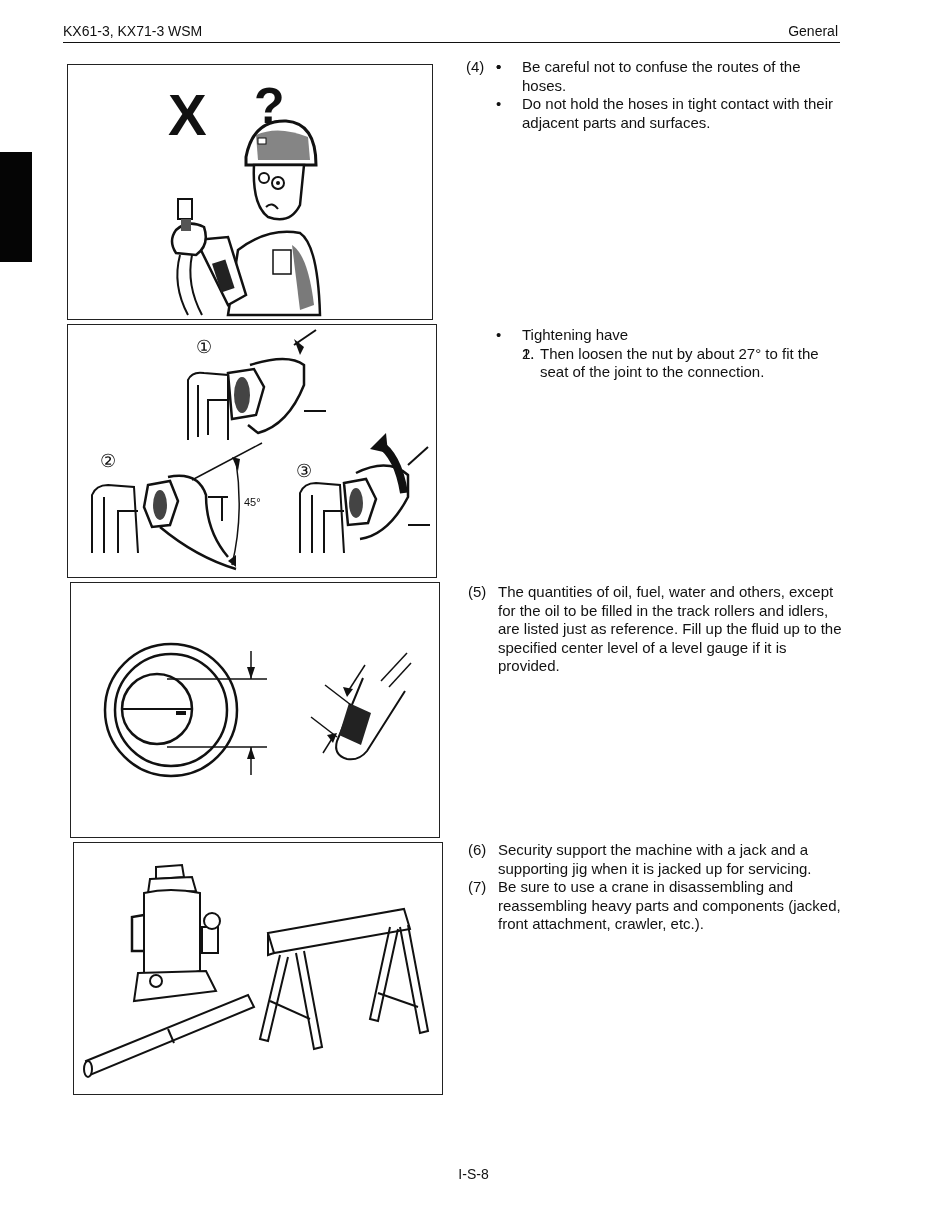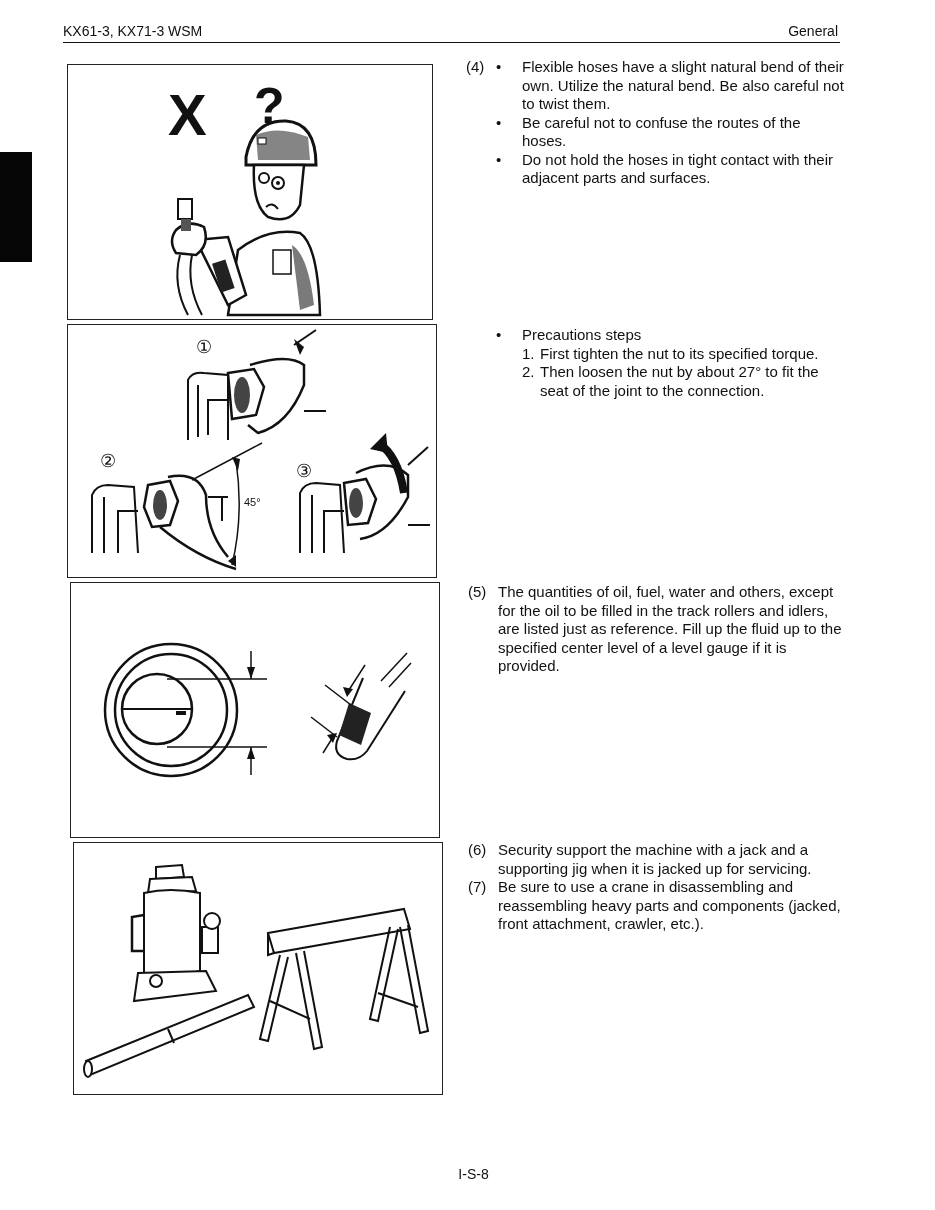--- a/index.html
+++ b/index.html
@@ -159,42 +159,40 @@
   </svg>
 </div>
 
 <div class="text-block" style="left:466px; top:58px; width:380px;">
   <div class="item">
     <span class="num">(4)</span>
   </div>
   <div style="padding-left:30px;">
     <div class="bullet">
       <span class="dot">•</span>
-      <span>Flexible hoses have a slight natural bend of their own. Utilize the natural bend. Be also careful not to twist them.</span>
     </div>
     <div class="bullet">
       <span class="dot">•</span>
       <span>Be careful not to confuse the routes of the hoses.</span>
     </div>
     <div class="bullet">
       <span class="dot">•</span>
       <span>Do not hold the hoses in tight contact with their adjacent parts and surfaces.</span>
     </div>
   </div>
 </div>
 
 <div class="text-block" style="left:496px; top:326px; width:340px;">
   <div class="bullet">
     <span class="dot">•</span>
-    <span>Precautions steps</span>
+    <span>Tightening have</span>
   </div>
   <div style="padding-left:26px;">
     <div class="step">
       <span class="sn">1.</span>
-      <span>First tighten the nut to its specified torque.</span>
     </div>
     <div class="step">
       <span class="sn">2.</span>
       <span>Then loosen the nut by about 27° to fit the seat of the joint to the connection.</span>
     </div>
   </div>
 </div>
 
 <div class="text-block" style="left:468px; top:583px; width:378px;">
   <div class="item" style="padding-left:30px;">

